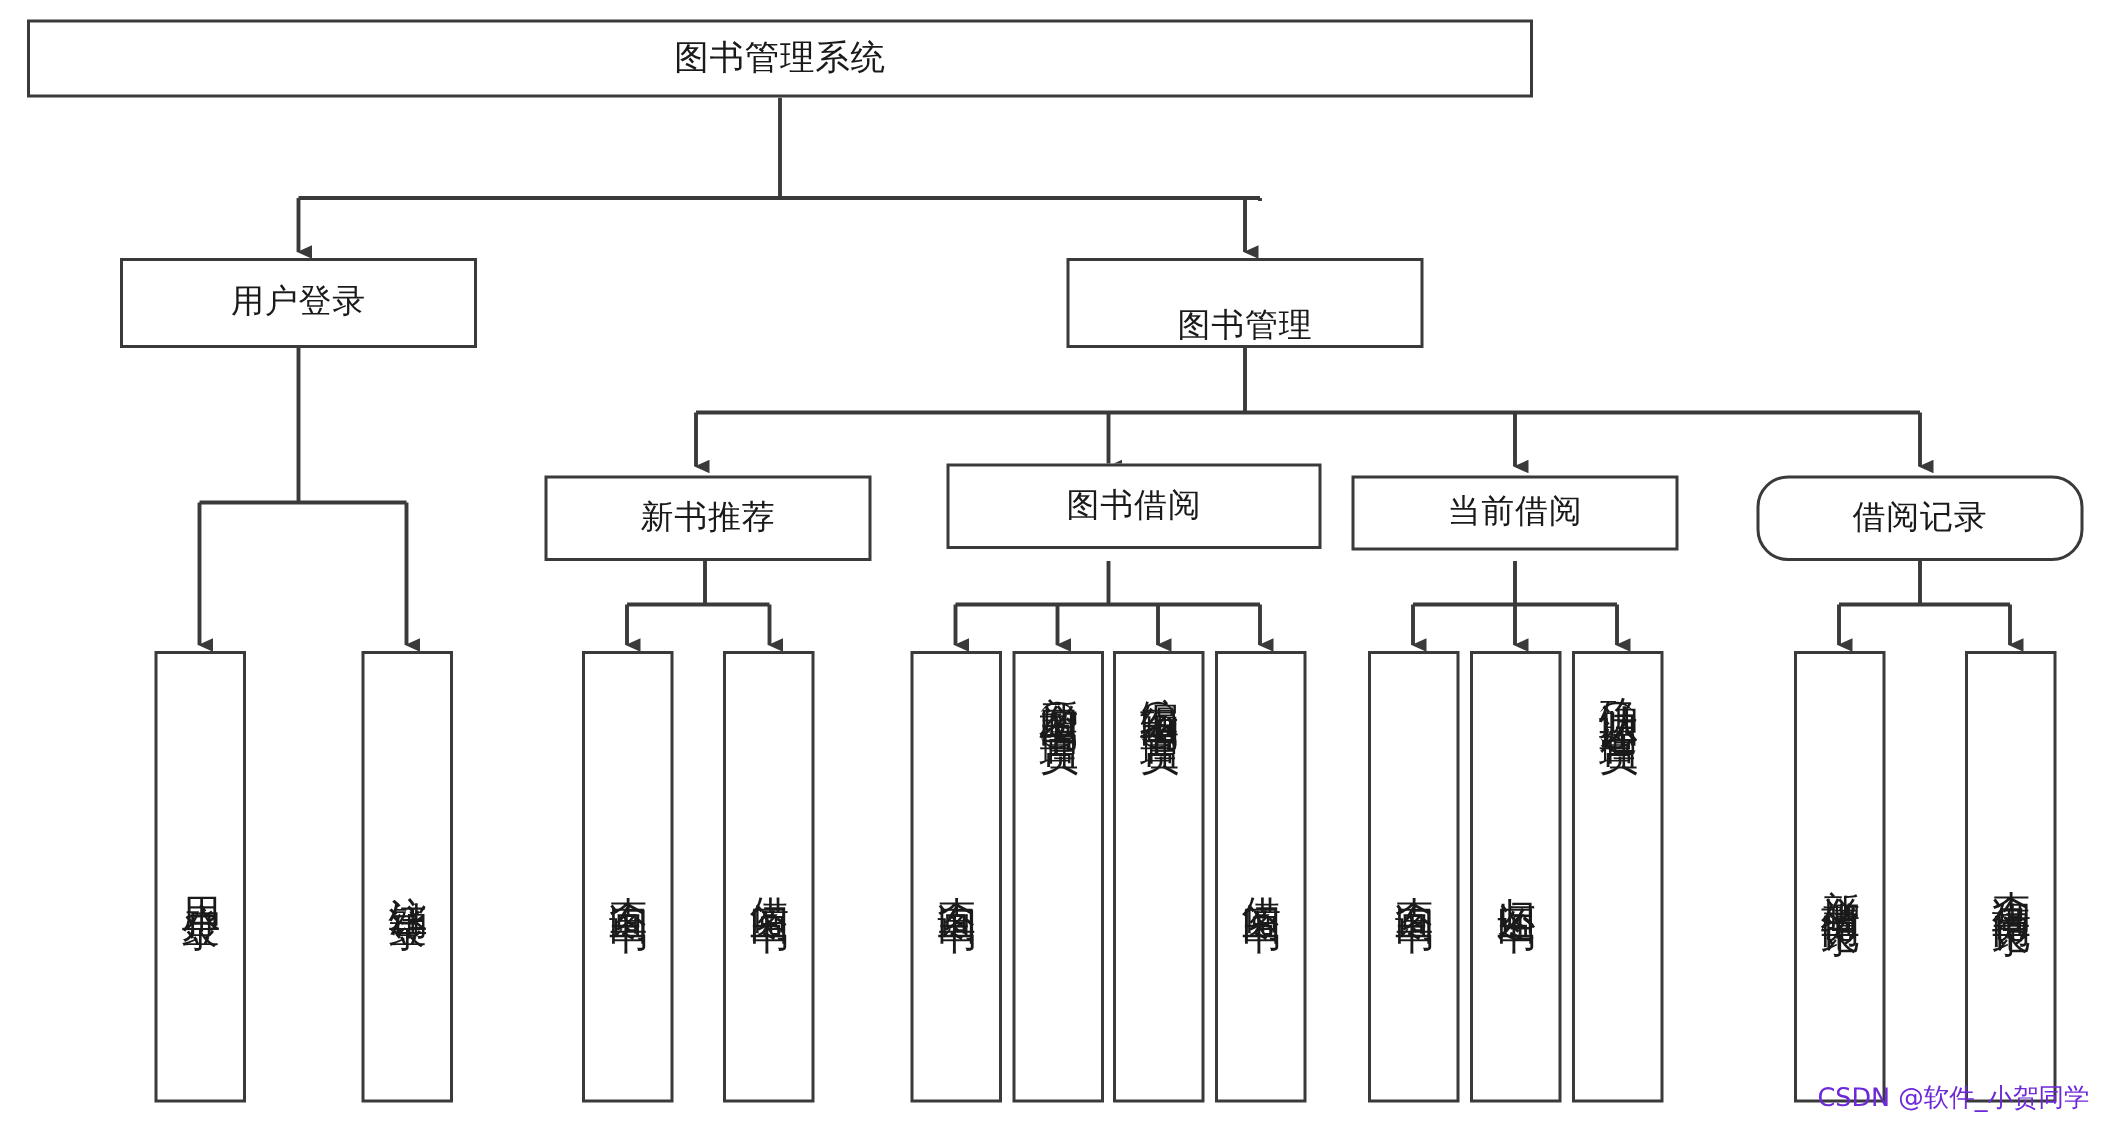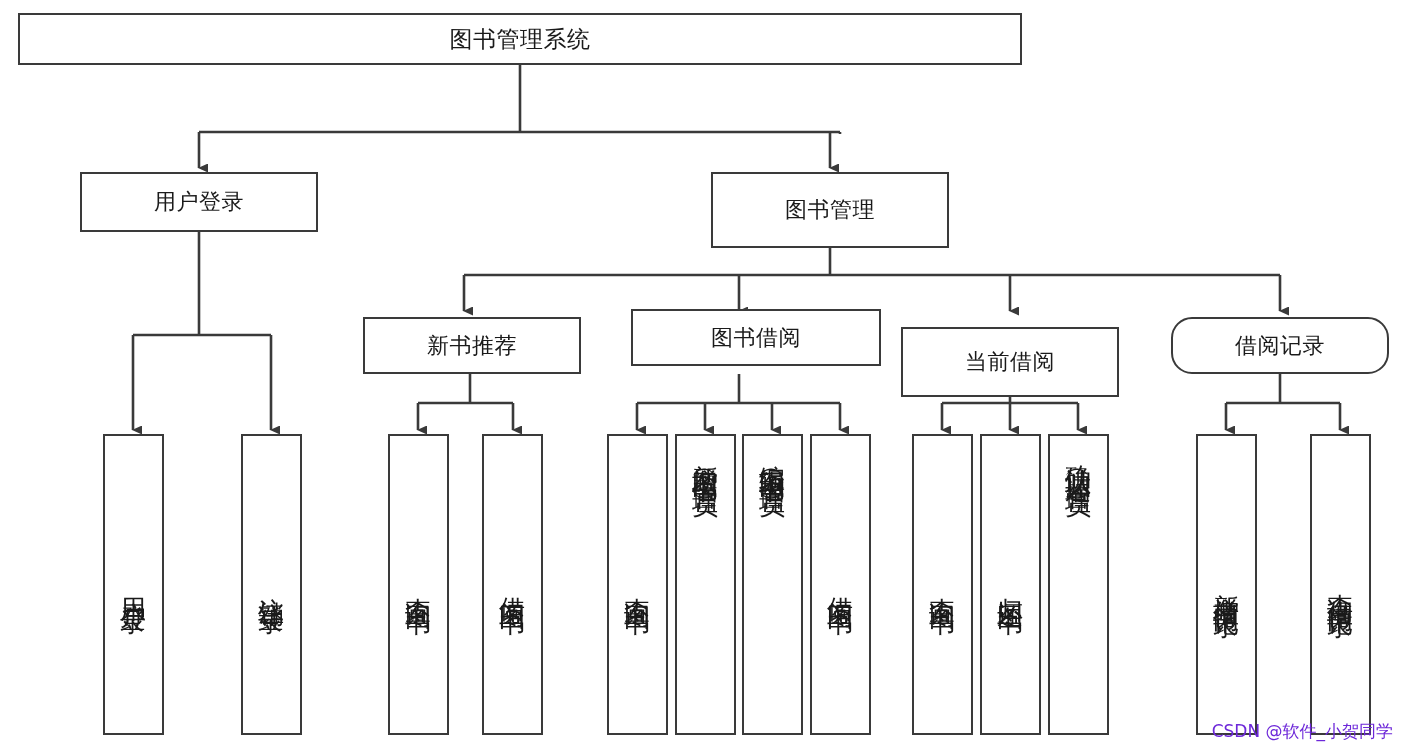--- a/index.html
+++ b/index.html
@@ -136,31 +136,31 @@
     </g>
   </svg>
 
   <div class="node horiz root" style="left:18px; top:13px; width:1004px; height:52px;">
     <span class="node-label">图书管理系统</span>
   </div>
 
   <div class="node horiz" style="left:80px; top:172px; width:238px; height:60px;">
     <span class="node-label">用户登录</span>
   </div>
-  <div class="node horiz" style="left:711px; top:172px; width:238px; height:76px;">
+  <div class="node horiz" style="left:711px; top:172px; width:238px; height:60px;align-items:flex-end;">
     <span class="node-label">图书管理</span>
   </div>
 
   <div class="node horiz" style="left:363px; top:317px; width:218px; height:57px;">
     <span class="node-label">新书推荐</span>
   </div>
   <div class="node horiz" style="left:631px; top:309px; width:250px; height:57px;">
     <span class="node-label">图书借阅</span>
   </div>
-  <div class="node horiz" style="left:901px; top:317px; width:218px; height:70px;margin-top:10px;">
+  <div class="node horiz" style="left:901px; top:317px; width:218px; height:50px;">
     <span class="node-label">当前借阅</span>
   </div>
   <div class="node horiz" style="left:1171px; top:317px; width:218px; height:57px;border-radius:21px;">
     <span class="node-label">借阅记录</span>
   </div>
 
   <div class="node vert centered" style="left:103px; top:434px; width:61px; height:301px;">
     <span class="node-label">用户登录</span>
   </div>
   <div class="node vert centered" style="left:241px; top:434px; width:61px; height:301px;">

